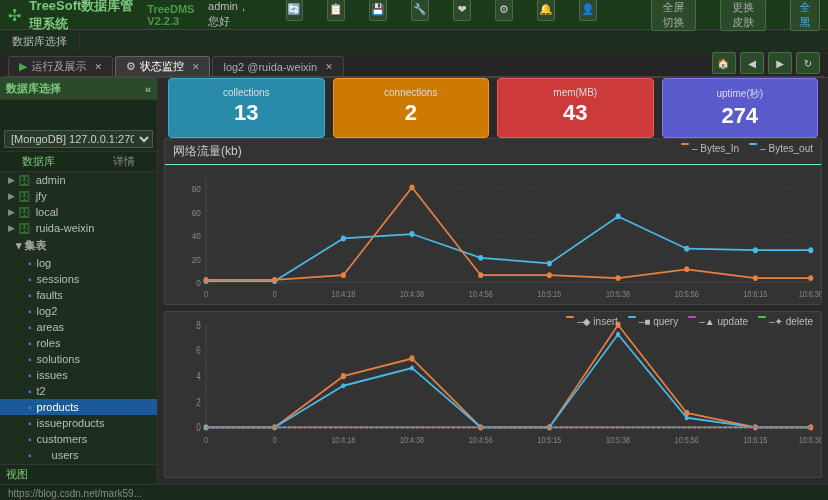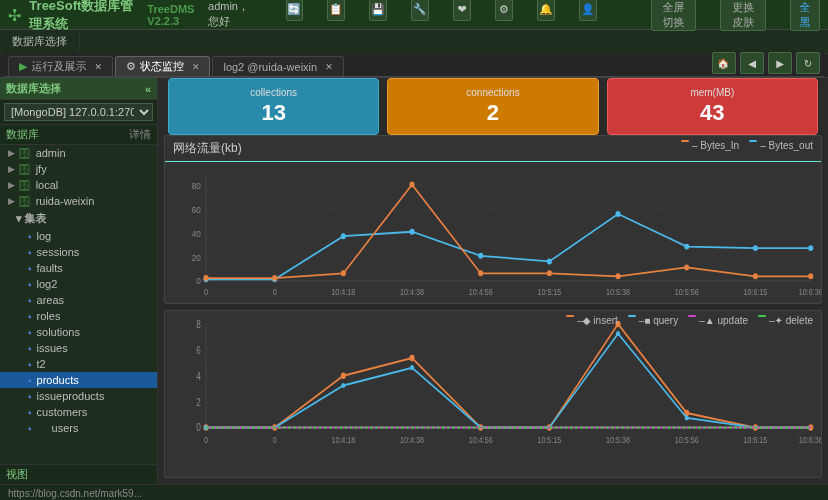--- a/index.html
+++ b/index.html
@@ -25,21 +25,21 @@
     .tab.active { background: #3a3a3a; color: #fff; border-color: #666; }
     .tab.inactive { background: #2a2a2a; color: #aaa; border-color: #444; }
     .tab .close-x { color: #aaa; font-size: 9px; cursor: pointer; margin-left: 4px; }
 
     
     #sidebar { width: 158px; background: #1e2e1e; border-right: 1px solid #333; display: flex; flex-direction: column; overflow: hidden; }
     #sidebar-header { background: #2a4a2a; padding: 3px 6px; display: flex; align-items: center; justify-content: space-between; border-bottom: 1px solid #333; }
     #sidebar-header span { color: #7ec87e; font-size: 11px; font-weight: bold; }
     .collapse-btn { color: #aaa; cursor: pointer; font-size: 12px; }
     #db-selector { background: #1a2a1a; border-bottom: 1px solid #333; padding: 3px 4px; }
-    #db-selector select { background: #2a3a2a; color: #ccc; border: 1px solid #4a5a4a; font-size: 11px; width: 100%; padding: 1px 2px; }
+    #db-selector select { background: #2a3a2a; color: #ccc; border: 1px solid #4a5a4a; font-size: 11px; width: 100%; padding: 1px 2px; margin-top: 27px; }
     .sidebar-tree { overflow-y: auto; flex: 1; }
     .tree-item { display: flex; align-items: center; padding: 2px 4px 2px 8px; cursor: pointer; font-size: 11px; color: #bbb; gap: 3px; }
     .tree-item.active { background: #1a5a9a; color: #fff; }
     .tree-item.level1 { padding-left: 8px; }
     .tree-item.level2 { padding-left: 16px; }
     .tree-item.level3 { padding-left: 24px; }
     .tree-arrow { color: #888; font-size: 9px; }
     .tree-icon-db { color: #4a9a4a; font-size: 10px; }
     .tree-icon-table { color: #4a7acc; font-size: 10px; }
 
@@ -142,21 +142,21 @@
   <div id="sidebar">
     <div id="sidebar-header">
       <span>数据库选择</span>
       <span class="collapse-btn">«</span>
     </div>
     <div id="db-selector">
       <select>
         <option>[MongoDB] 127.0.0.1:270</option>
       </select>
     </div>
-    <div style="padding:2px 6px; background:#1a2a1a; border-bottom:1px solid #333; display:flex; justify-content:space-between;text-align:right;">
+    <div style="padding:2px 22px; background:#1a2a1a; border-bottom:1px solid #333; display:flex; justify-content:space-between;text-align:right;">
       <span style="color:#7ec87e; font-size:11px;">数据库</span>
       <span style="color:#888; font-size:11px;">详情</span>
     </div>
     <div class="sidebar-tree" id="sidebar-tree-container">
     <div class="tree-item level1">
           <span class="tree-arrow">▶</span>
           <span class="tree-icon-db">🗄</span>
           <span style="margin-left:2px;">admin</span>
         </div>
         <div class="tree-item level1">
@@ -240,20 +240,24 @@
           <div class="stat-label">collections</div>
           <div class="stat-value">13</div>
         </div>
         <div class="stat-card orange">
           <div class="stat-label">connections</div>
           <div class="stat-value">2</div>
         </div>
         <div class="stat-card red">
           <div class="stat-label">mem(MB)</div>
           <div class="stat-value">43</div>
+        </div>
+        <div class="stat-card purple">
+          <div class="stat-label">uptime(秒)</div>
+          <div class="stat-value">274</div>
         </div>
       </div>
 
     <div id="charts">
 
       <div class="chart-container">
         <div class="chart-title">网络流量(kb)</div>
         <div class="chart-legend">
           <div class="legend-item">
             <div class="legend-dot" style="background:#e88040;"></div>

